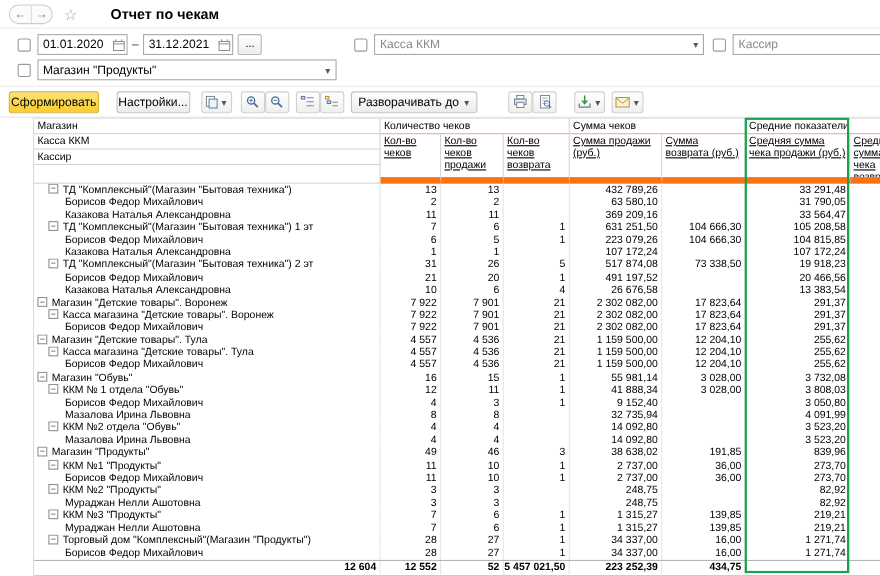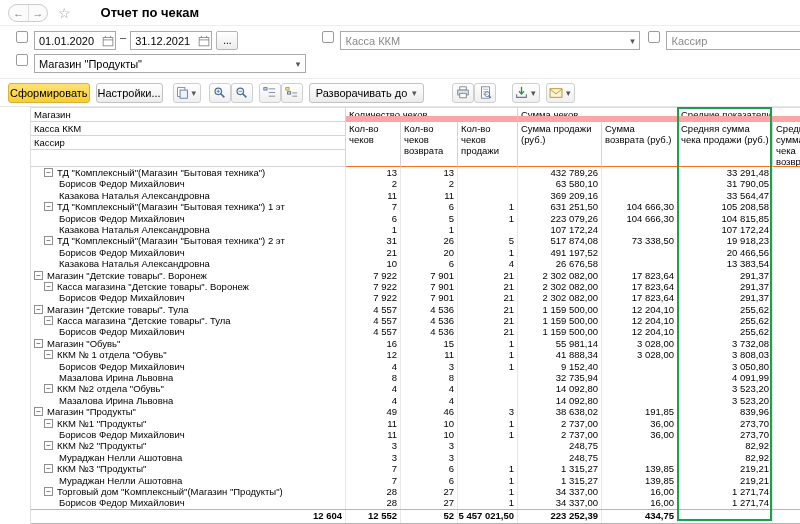--- a/index.html
+++ b/index.html
@@ -10,21 +10,21 @@
   }
   
   .titlebar { height:26px; display:flex; align-items:center; padding:0 8px; border-bottom:1px solid #ededed; }
   .navgroup { display:flex; height:18px; border:1px solid #cccccc; border-radius:9px; overflow:hidden; background:#fbfbfb; }
   .navbtn { width:19px; height:100%; border:none; background:transparent; color:#7a7a7a; font-size:11px; line-height:16px; cursor:pointer; padding:0; }
   .navbtn + .navbtn { border-left:1px solid #dddddd; }
   .star { margin-left:10px; color:#9aa0a6; font-size:14px; cursor:pointer; }
   .title { margin-left:30px; font-weight:bold; font-size:13px; }
   
   .filters { padding:5px 0 5px 10px; border-bottom:1px solid #ededed; }
-  .frow { display:flex; height:19px; }
+  .frow { display:flex; align-items:center; height:19px; }
   .frow + .frow { margin-top:4px; }
   .cb { width:12px; height:12px; border:1px solid #9a9a9a; border-radius:2px; background:#fff; display:inline-block; flex:none; cursor:pointer; }
   .field { height:19px; border:1px solid #a9a9a9; background:#fff; display:flex; align-items:center; overflow:hidden; flex:none; }
   .field .txt { flex:1; padding:0 4px; white-space:nowrap; overflow:hidden; }
   .field .ph { color:#8a8a8a; }
   .caret { width:14px; text-align:center; color:#555; font-size:9px; flex:none; cursor:pointer; }
   .calico { width:15px; display:flex; justify-content:center; flex:none; cursor:pointer; }
   .datefield { width:82px; }
   .dash { margin:0 4px; color:#333; }
   .morebtn { width:24px; height:19px; margin-left:4px; border:1px solid #b5b5b5; border-radius:2px; background:linear-gradient(#ffffff,#ececec); font-size:10px; line-height:10px; cursor:pointer; }
@@ -37,23 +37,23 @@
   .combo-sm { height:20px; border:1px solid #c2c2c2; border-radius:3px; background:linear-gradient(#ffffff,#ebebeb); display:flex; align-items:center; padding:0 2px 0 6px; cursor:pointer; }
   
   .report { position:relative; padding-left:30px; font-size:9.5px; }
   .sheet { width:780px; border-left:1px solid #dcdcdc; }
   .thead { display:flex; border-top:1px solid #dcdcdc; }
   .th-left { width:315px; flex:none; display:flex; flex-direction:column; }
   .th-left .hl { height:14px; line-height:13px; padding:0 3px; border-right:1px solid #d5d5d5; border-bottom:1px solid #d5d5d5; white-space:nowrap; overflow:hidden; }
   .th-left .fill { flex:1; border-right:1px solid #d5d5d5; border-bottom:1px solid #d5d5d5; }
   .th-right { width:465px; flex:none; }
   .th-groups { display:grid; grid-template-columns:172px 160px 133px; }
-  .th-groups div { height:14px; line-height:13px; padding:0 3px; border-right:1px solid #d5d5d5; border-bottom:6px solid #fca5a5; white-space:nowrap; overflow:hidden; }
+  .th-groups div { height:14px; line-height:13px; padding:0 3px; border-right:1px solid #d5d5d5; border-bottom:1px solid #fca5a5; white-space:nowrap; overflow:hidden; }
   .th-cols { display:grid; grid-template-columns:55px 57px 60px 84px 76px 95px 38px; }
-  .th-cols div { height:45px; padding:1px 3px; line-height:11px; border-right:1px solid #d5d5d5; border-bottom:1px solid #f97316; overflow:hidden; }
+  .th-cols div { height:45px; padding:1px 3px; line-height:11px; border-right:1px solid #d5d5d5; border-bottom:6px solid #f97316; overflow:hidden;text-decoration:underline; }
   .trow { display:grid; grid-template-columns:315px 55px 57px 60px 84px 76px 95px 38px; width:780px; }
   .trow .cell { height:11.4px; line-height:11.4px; border-right:1px solid #e7e7e7; white-space:nowrap; overflow:hidden; }
   .cell.name { padding-left:3px; }
   .cell.num { text-align:right; padding-right:3px; }
   .lvl1 .cell.name { padding-left:13px; }
   .lvl2 .cell.name { padding-left:28px; }
   .exp { display:inline-block; width:9px; height:9px; line-height:7px; font-size:8px; text-align:center; border:1px solid #8f8f8f; background:#fff; color:#333; margin-right:4px; vertical-align:1px; cursor:pointer; }
   .trow.total { font-weight:bold; border-top:1px solid #b5b5b5; border-bottom:1px solid #b5b5b5; }
   .trow.total .cell { height:13px; line-height:12px; }
   .sel-overlay { position:absolute; left:677px; top:0; width:95px; height:414px; border:2px solid #17a24b; pointer-events:none; z-index:5; }
@@ -116,21 +116,21 @@
     <span class="cb" style="margin-left:6px"></span>
     <div class="field" style="width:272px; margin-left:6px">
       <span class="txt">Магазин "Продукты"</span>
       <span class="caret">▾</span>
     </div>
   </div>
 </div>
 
 <div class="toolbar">
   <button class="btn primary">Сформировать</button>
-  <button class="btn" style="margin-left:6px">Настройки...</button>
+  <button class="btn" style="margin-left:16px">Настройки...</button>
 
   <span class="ibtn" style="margin-left:10px">
     <span>
       <svg width="13" height="13" viewBox="0 0 16 16">
           <rect x="2" y="2" width="9" height="11" fill="#fff" stroke="#6c7a88"></rect>
           <rect x="5" y="5" width="9" height="10" fill="#eef4fb" stroke="#4a6f9c"></rect>
         </svg>
     </span>
     <span class="caret">▾</span>
   </span>
@@ -233,22 +233,22 @@
         <div class="fill"></div>
       </div>
       <div class="th-right">
         <div class="th-groups">
           <div>Количество чеков</div>
           <div>Сумма чеков</div>
           <div>Средние показатели</div>
         </div>
         <div class="th-cols">
           <div>Кол-во чеков</div>
+          <div>Кол-во чеков продажи</div>
           <div>Кол-во чеков возврата</div>
-          <div>Кол-во чеков продажи</div>
           <div>Сумма продажи (руб.)</div>
           <div>Сумма возврата (руб.)</div>
           <div>Средняя сумма чека продажи (руб.)</div>
           <div>Средняя сумма чека возврата (руб.)</div>
         </div>
       </div>
     </div>
     <div id="tbody">
         <div class="trow lvl1">
           <div class="cell name"><span class="exp">−</span><span>ТД "Комплексный"(Магазин "Бытовая техника")</span></div>

